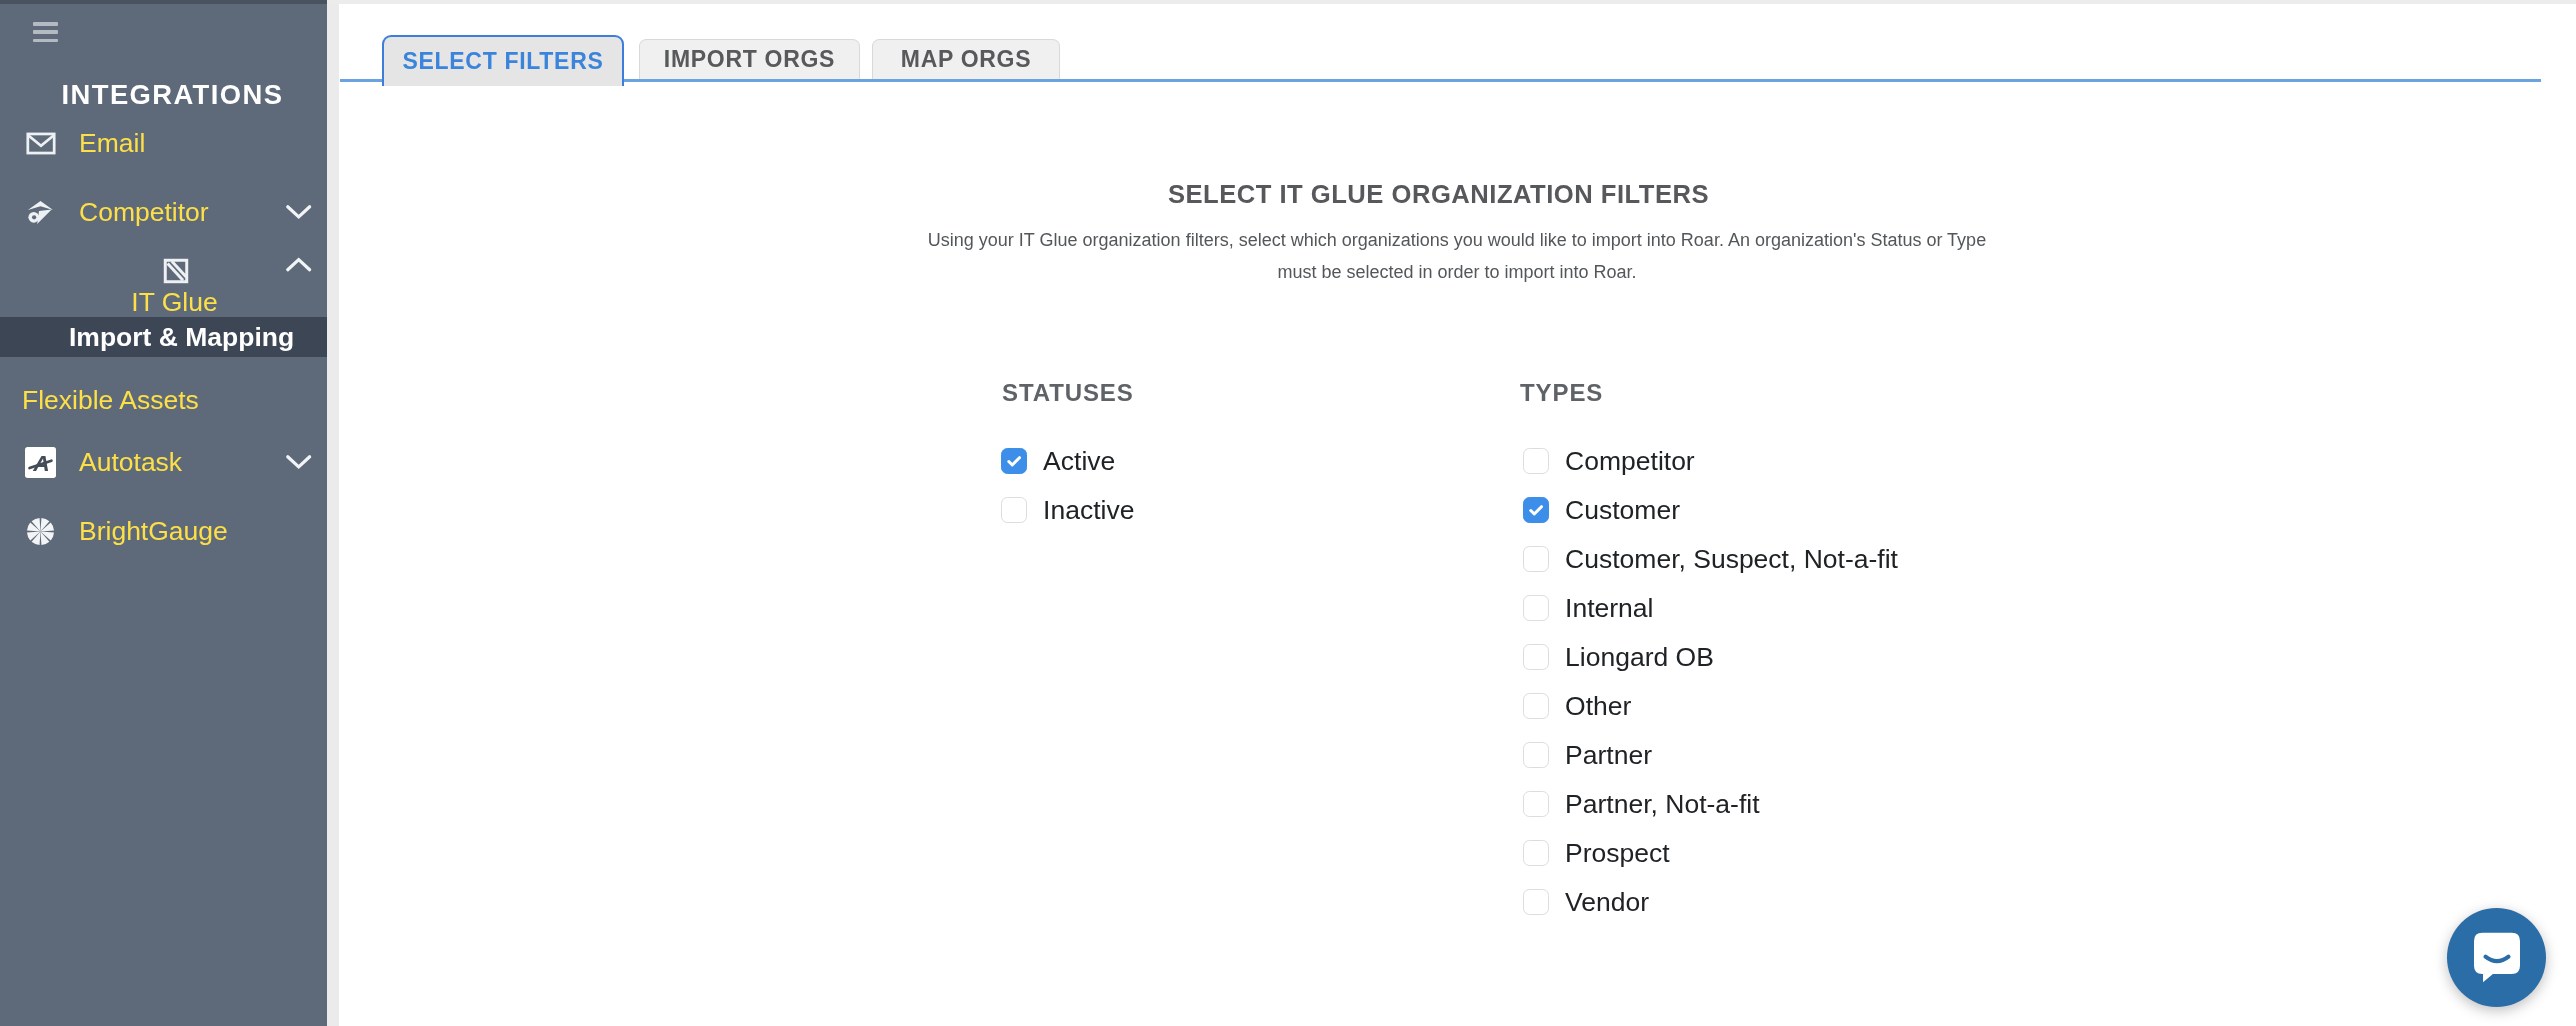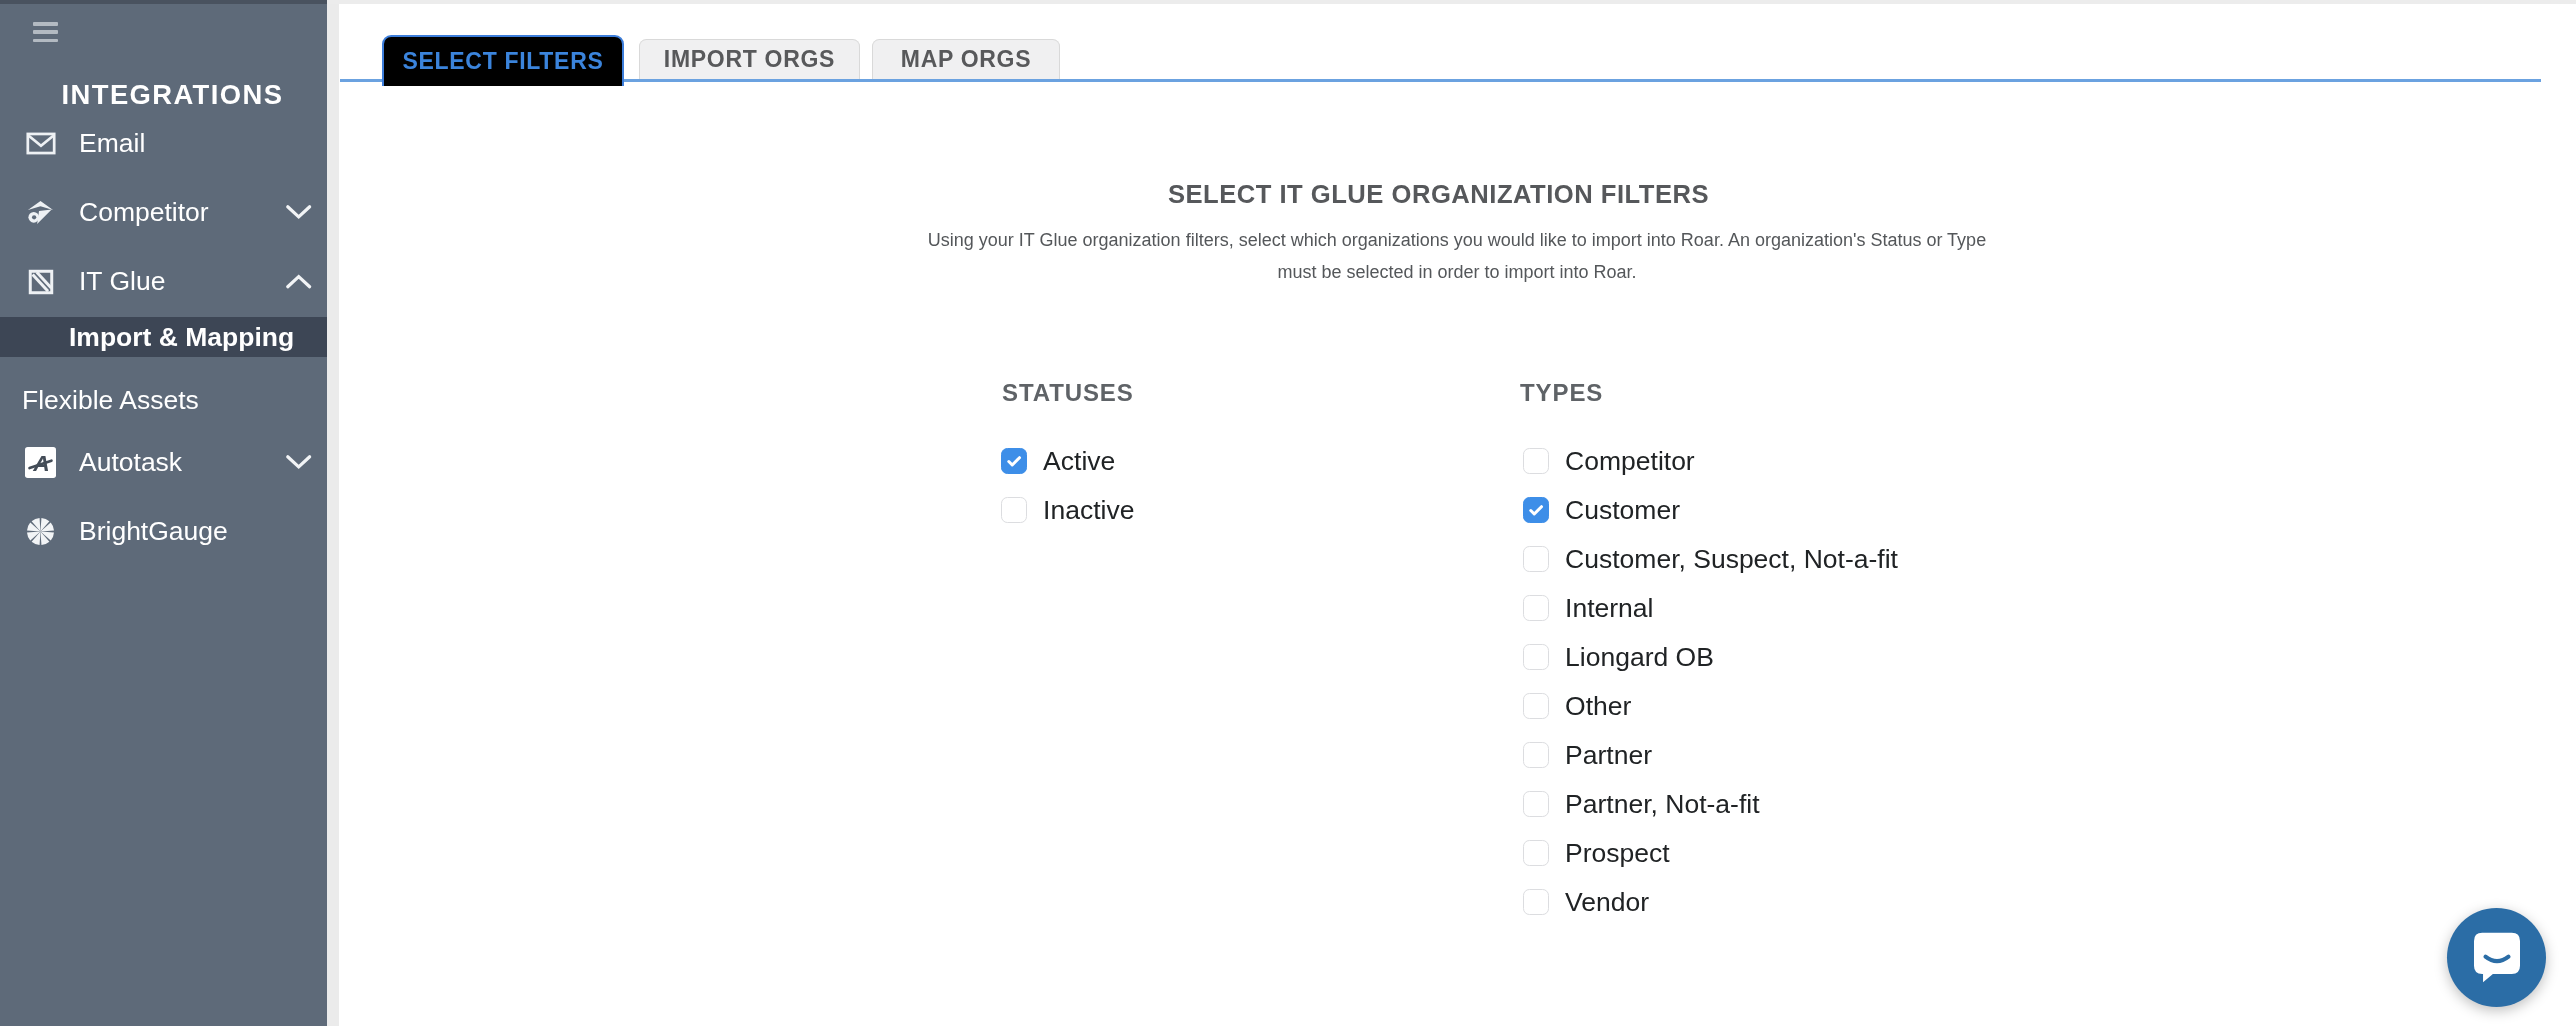--- a/index.html
+++ b/index.html
@@ -26,49 +26,49 @@
   .hamburger { position:absolute; left:33px; top:22px; width:37px; height:29px; cursor:pointer; }
   .hamburger span { display:block; width:25px; height:3.7px; background:#b3bac2; margin:0 0 4.6px 0; border-radius:0.9px; }
 
   .side-section-title {
     position:absolute; left:25.6px; top:79px; font-size:27.4px; font-weight:bold;
     color:#ffffff; letter-spacing:1.4px;margin-left:36px;
   }
 
   .nav-row {
     position:absolute; left:0; width:327px; height:55px;
-    display:flex; align-items:center; cursor:pointer; font-size:26.5px; color:#ffffff;
+    display:flex; align-items:center; cursor:pointer; font-size:26.5px; color:#fde047;
   }
   .nav-row .icon-box { width:33px; height:33px; margin-left:24px; display:flex; align-items:center; justify-content:center; flex:none; }
   .nav-row .nav-label { margin-left:22px; white-space:nowrap; }
   .nav-row.sub .nav-label { }
   .nav-row.active-row { background:#3d4655; font-weight:bold; color:#ffffff; }
   .nav-row.active-row .nav-label { margin-left:69px; }
   .nav-row .chevron { position:absolute; right:12.8px; width:31px; height:20px; display:flex; align-items:center; justify-content:center; }
 
   .row-email       { top:116px; }
   .row-connectwise { top:185px; }
-  .row-itglue      { top:254px; }
+  .row-itglue      { top:254px;flex-direction:column; }
   .row-import      { top:317px; height:40px; }
   .row-flexible    { top:373px; }
   .row-autotask    { top:435px; }
   .row-brightgauge { top:504px; }
 
   
   .content { position:absolute; left:338px; top:3.7px; width:2238px; height:1023px; background:#fff; }
 
   
   .tab-line { position:absolute; left:1.8px; top:75px; width:2201px; height:3.7px; background:#6ba2e0; z-index:1; }
   .tab {
     position:absolute; display:flex; align-items:center; justify-content:center;
     font-weight:bold; letter-spacing:0.7px; cursor:pointer; white-space:nowrap;
   }
   .tab.active {
     left:44px; top:31px; width:242px; height:51px; z-index:2;
-    background:#000000; border:2.7px solid #3d7edb; border-bottom:none;
+    background:#e5e5e5; border:2.7px solid #3d7edb; border-bottom:none;
     border-radius:9.1px 9.1px 0 0; color:#3b84dc; font-size:23px;
   }
   .tab.inactive {
     top:35px; height:40px; z-index:0;
     background:#f0f0f1; border:1.8px solid #d9d9d9; border-bottom:none;
     border-radius:7.3px 7.3px 0 0; color:#58595b; font-size:23px;
   }
   .tab.t1 { left:301px; width:221px; }
   .tab.t2 { left:534px; width:188px; }
 

